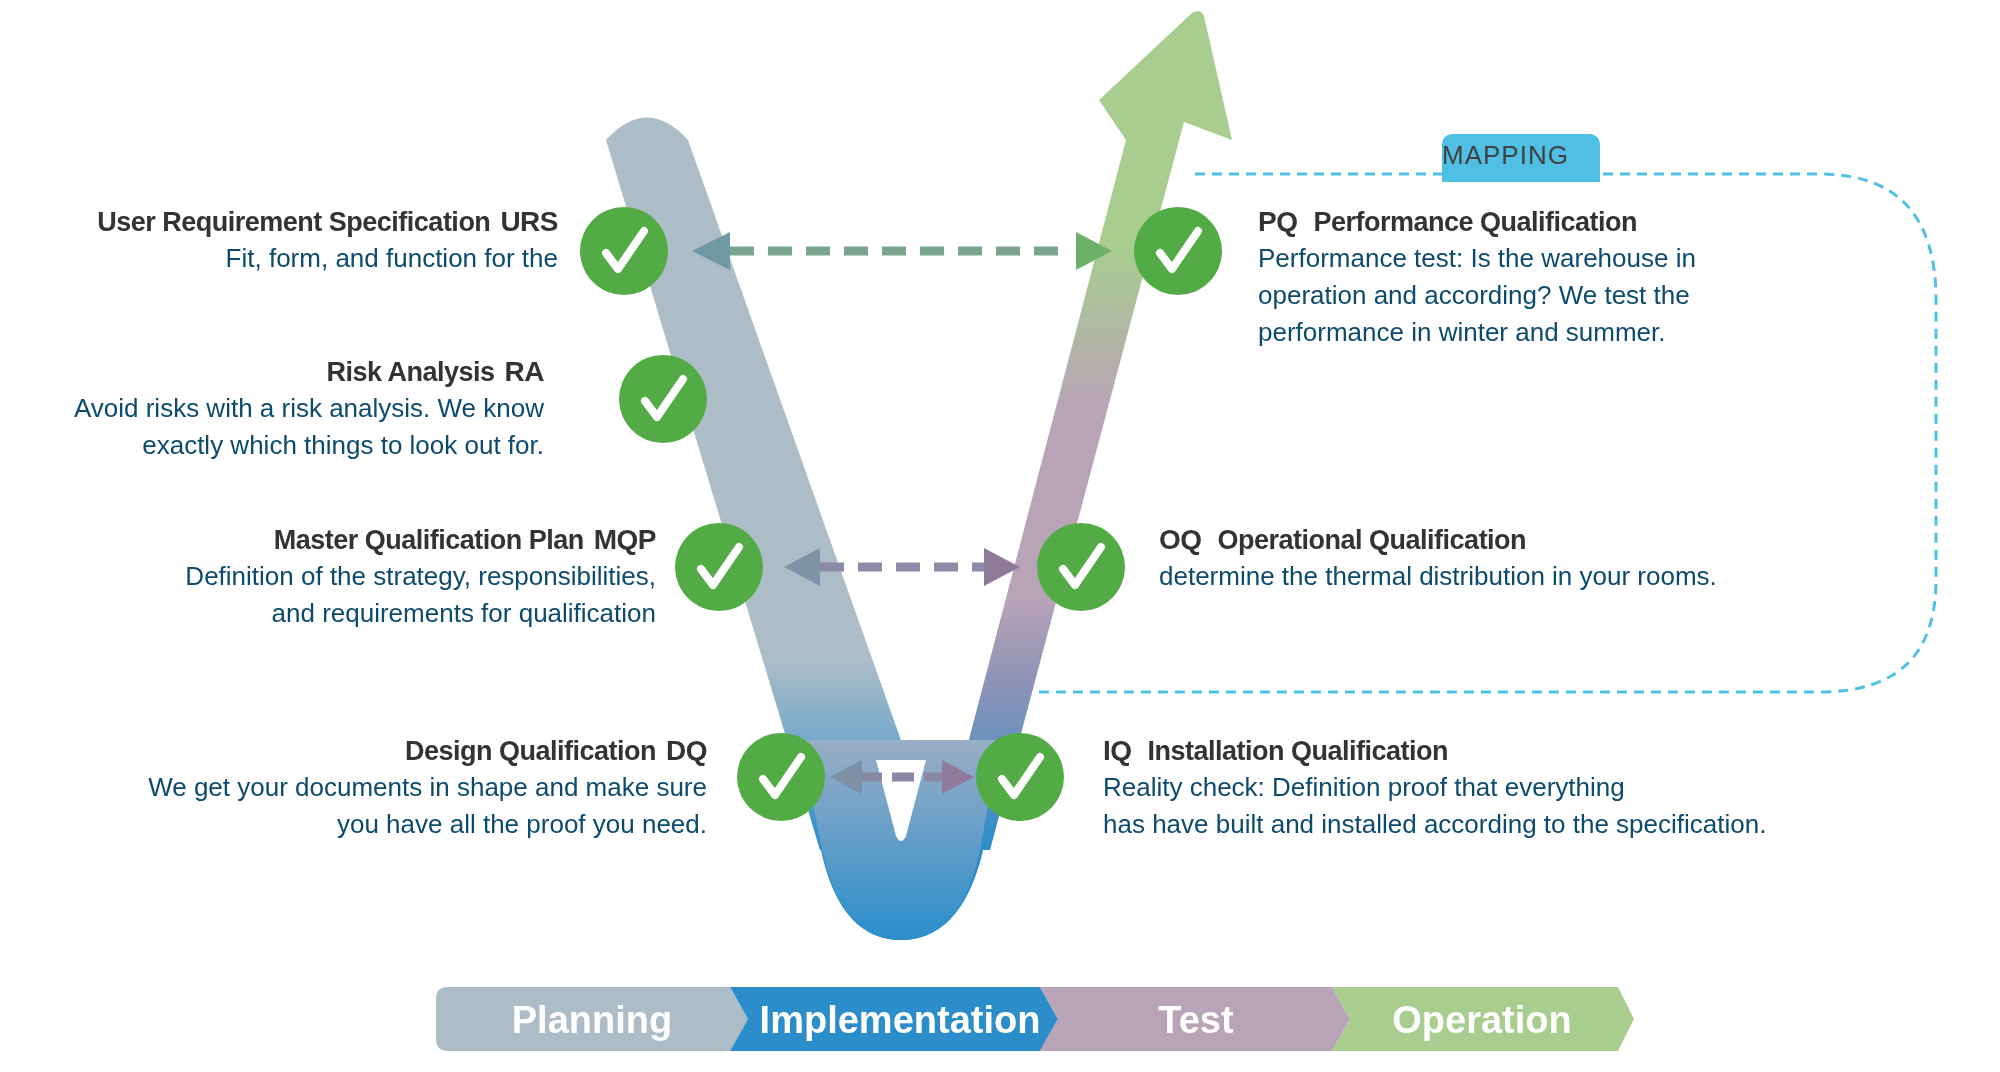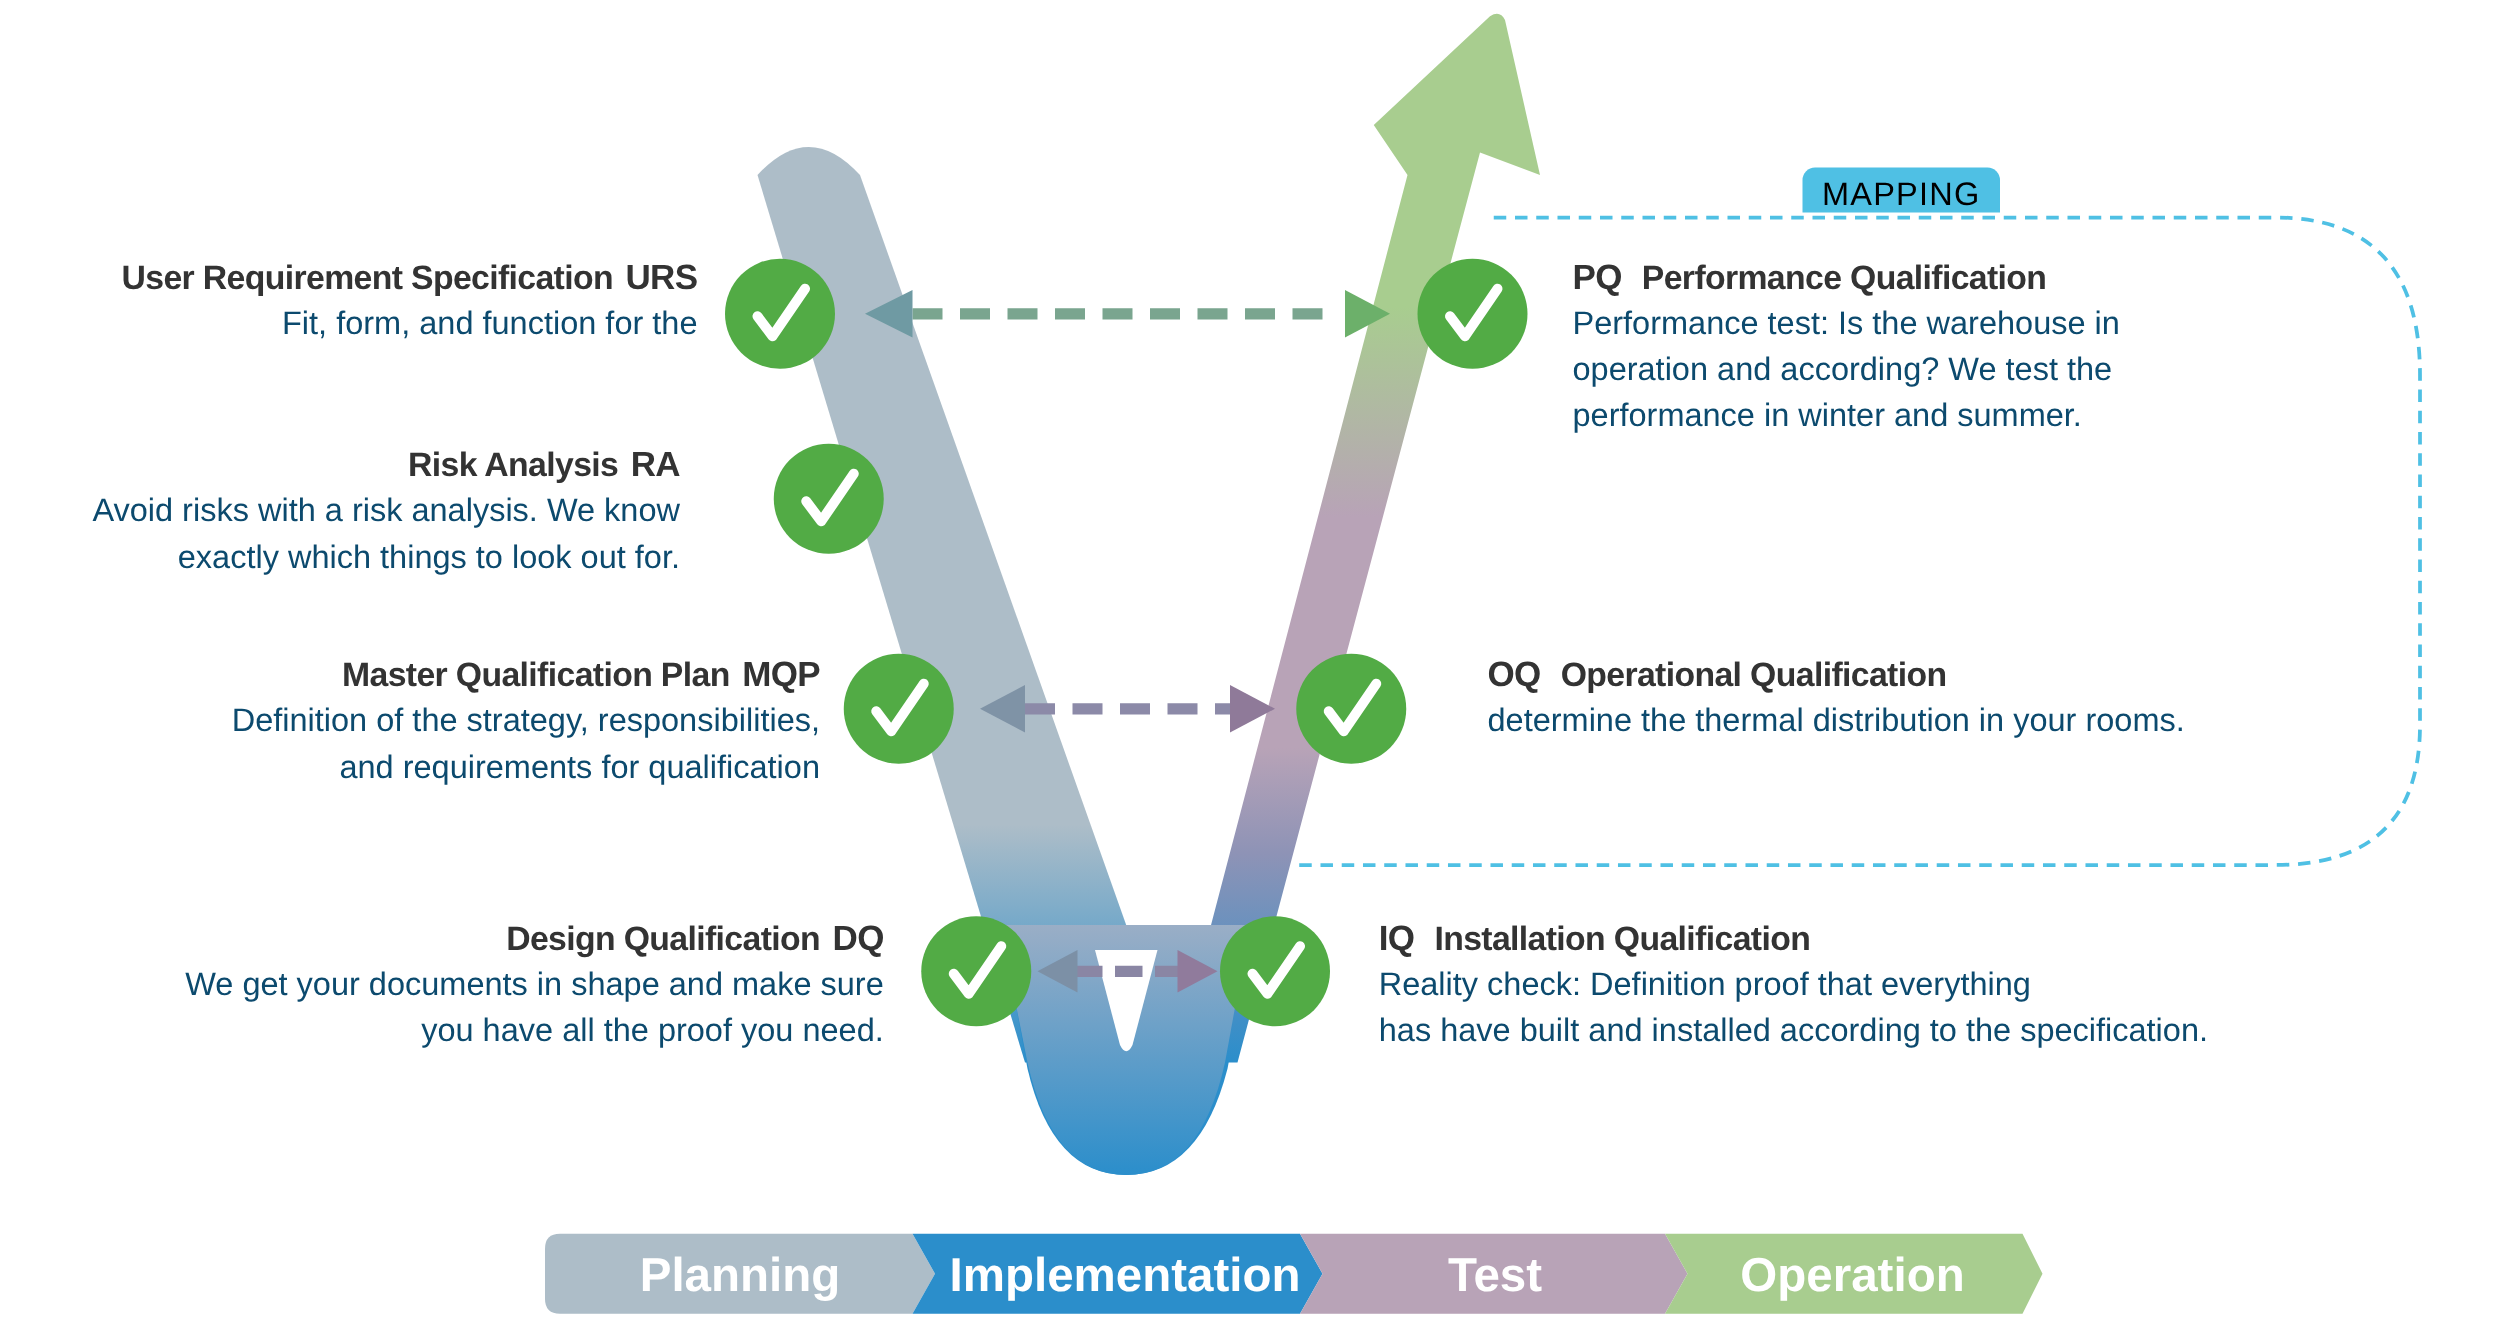--- a/index.html
+++ b/index.html
@@ -6,23 +6,23 @@
   body { width:2000px; height:1072px; position:relative; overflow:hidden;
          font-family: "Liberation Sans", sans-serif; color:#3a3a3a; }
   #stage { position:absolute; left:0; top:0; width:2000px; height:1072px; }
   .txt { position:absolute; }
   .left { text-align:right; }
   .right { text-align:left; }
   .title { font-weight:bold; font-size:27px; color:#333; line-height:36px; white-space:nowrap; letter-spacing:-0.5px; }
   .abbr { font-weight:bold; font-size:28px; color:#333; letter-spacing:-0.5px; }
   .desc { font-size:26px; color:#0c4a6e; line-height:37px; white-space:nowrap; }
   .gap { display:inline-block; width:10px; }
-  .mapping-label { position:absolute; left:1442px; top:134px; width:158px; height:36px;
-      background:#4fc0e4; border-radius:10px 10px 0 0; color:#000000; font-size:26px;
-      text-align:center; line-height:42px; letter-spacing:1px; }
+  .mapping-label { position:absolute; left:1442px; top:134px; width:158px; height:48px;
+      background:#4fc0e4; border-radius:10px 10px 0 0; color:#404040; font-size:26px;
+      line-height:42px; letter-spacing:1px; }
   .phase-text { font-weight:bold; font-size:38px; fill:#ffffff; font-family:"Liberation Sans", sans-serif; }
 </style>
 </head>
 <body>
 
 <div id="stage">
   <svg width="2000" height="1072" viewBox="0 0 2000 1072" style="position:absolute;left:0;top:0">
     <defs>
       <linearGradient id="gLeft" x1="0" y1="0" x2="0" y2="1" gradientUnits="objectBoundingBox">
         <stop offset="0" stop-color="#adbdc8"></stop>
@@ -135,21 +135,21 @@
     <div class="desc">We get your documents in shape and make sure</div>
     <div class="desc">you have all the proof you need.</div>
   </div>
 
   <div class="txt right" style="left:1258px; top:204px;">
     <div class="title"><span class="abbr">PQ</span><span class="gap" style="width:16px"></span><span>Performance Qualification</span></div>
     <div class="desc">Performance test: Is the warehouse in</div>
     <div class="desc">operation and according? We test the</div>
     <div class="desc">performance in winter and summer.</div>
   </div>
-  <div class="txt right" style="left:1159px; top:522px;margin-left:31px;">
+  <div class="txt right" style="left:1159px; top:522px;">
     <div class="title"><span class="abbr">OQ</span><span class="gap" style="width:16px"></span><span>Operational Qualification</span></div>
     <div class="desc">determine the thermal distribution in your rooms.</div>
   </div>
   <div class="txt right" style="left:1103px; top:733px;">
     <div class="title"><span class="abbr">IQ</span><span class="gap" style="width:16px"></span><span>Installation Qualification</span></div>
     <div class="desc">Reality check: Definition proof that everything</div>
     <div class="desc">has have built and installed according to the specification.</div>
   </div>
 </div>
 

